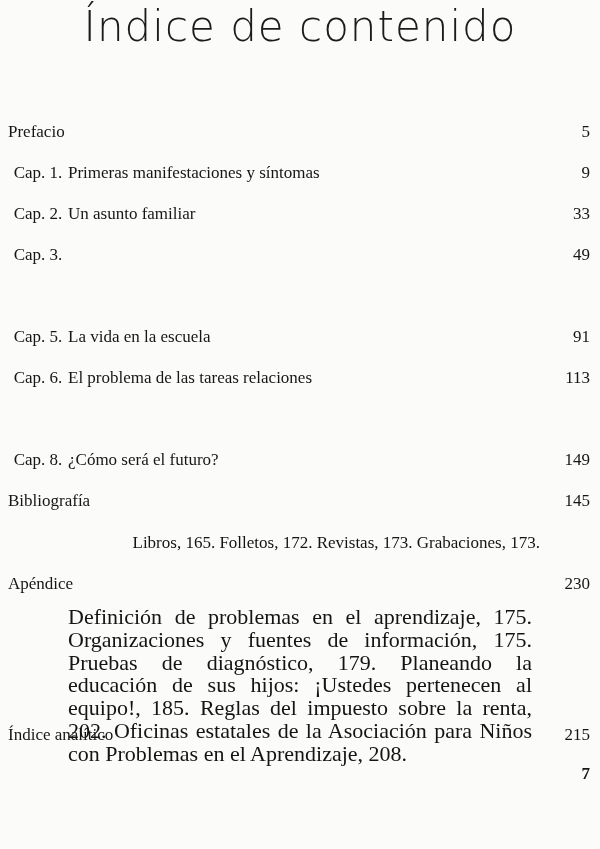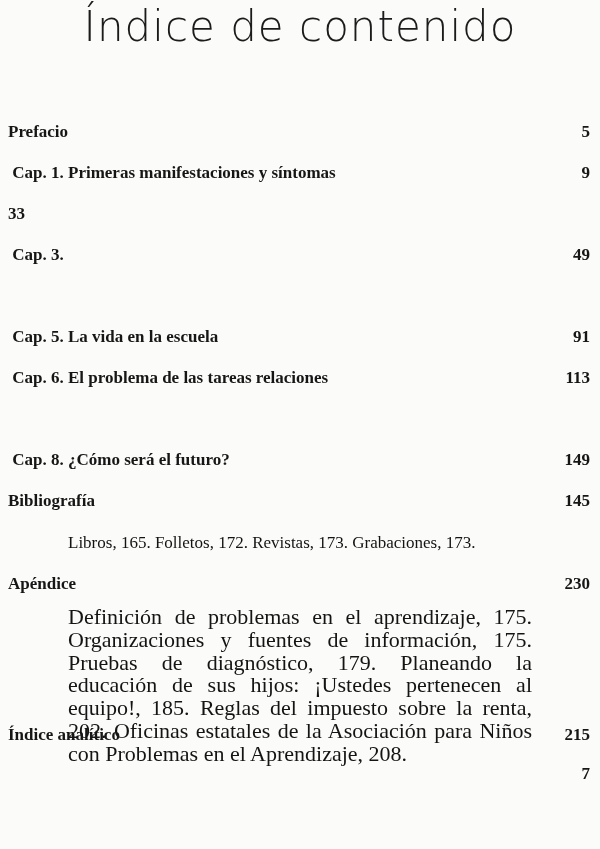--- a/index.html
+++ b/index.html
@@ -28,37 +28,38 @@
     letter-spacing:1px;
     color:#1b1b1b;
   }
   .row{
     position:absolute;
     left:8px;
     right:10px;
     display:flex;
     justify-content:space-between;
     align-items:baseline;
-    font-weight:bold;
+    font-weight:normal;
     font-size:17px;
     line-height:20px;
     white-space:nowrap;
   }
   .row .left{display:flex;}
   .cap{display:inline-block;width:60px;flex:0 0 60px;text-align:center;}
   .pagenum{text-align:right;}
   .subline{
     position:absolute;
     left:68px;
     right:60px;
     font-size:17px;
     line-height:21px;
     font-weight:normal;
     color:#141414;
     white-space:nowrap;
+    text-align:right;
   }
   .subpara{
     position:absolute;
     left:68px;
     width:464px;
     font-size:22px;
     line-height:22.8px;
     font-weight:normal;
     text-align:justify;
     color:#141414;
@@ -87,20 +88,24 @@
 
   <div class="row" style="top:163px">
     <span class="left">
       <span class="cap">Cap. 1.</span>
       <span>Primeras manifestaciones y síntomas</span>
     </span>
     <span class="pagenum">9</span>
   </div>
 
   <div class="row" style="top:204px">
+    <span class="left">
+      <span class="cap">Cap. 2.</span>
+      <span>Un asunto familiar</span>
+    </span>
     <span class="pagenum">33</span>
   </div>
 
   <div class="row" style="top:245px">
     <span class="left">
       <span class="cap">Cap. 3.</span>
     </span>
     <span class="pagenum">49</span>
   </div>
 

